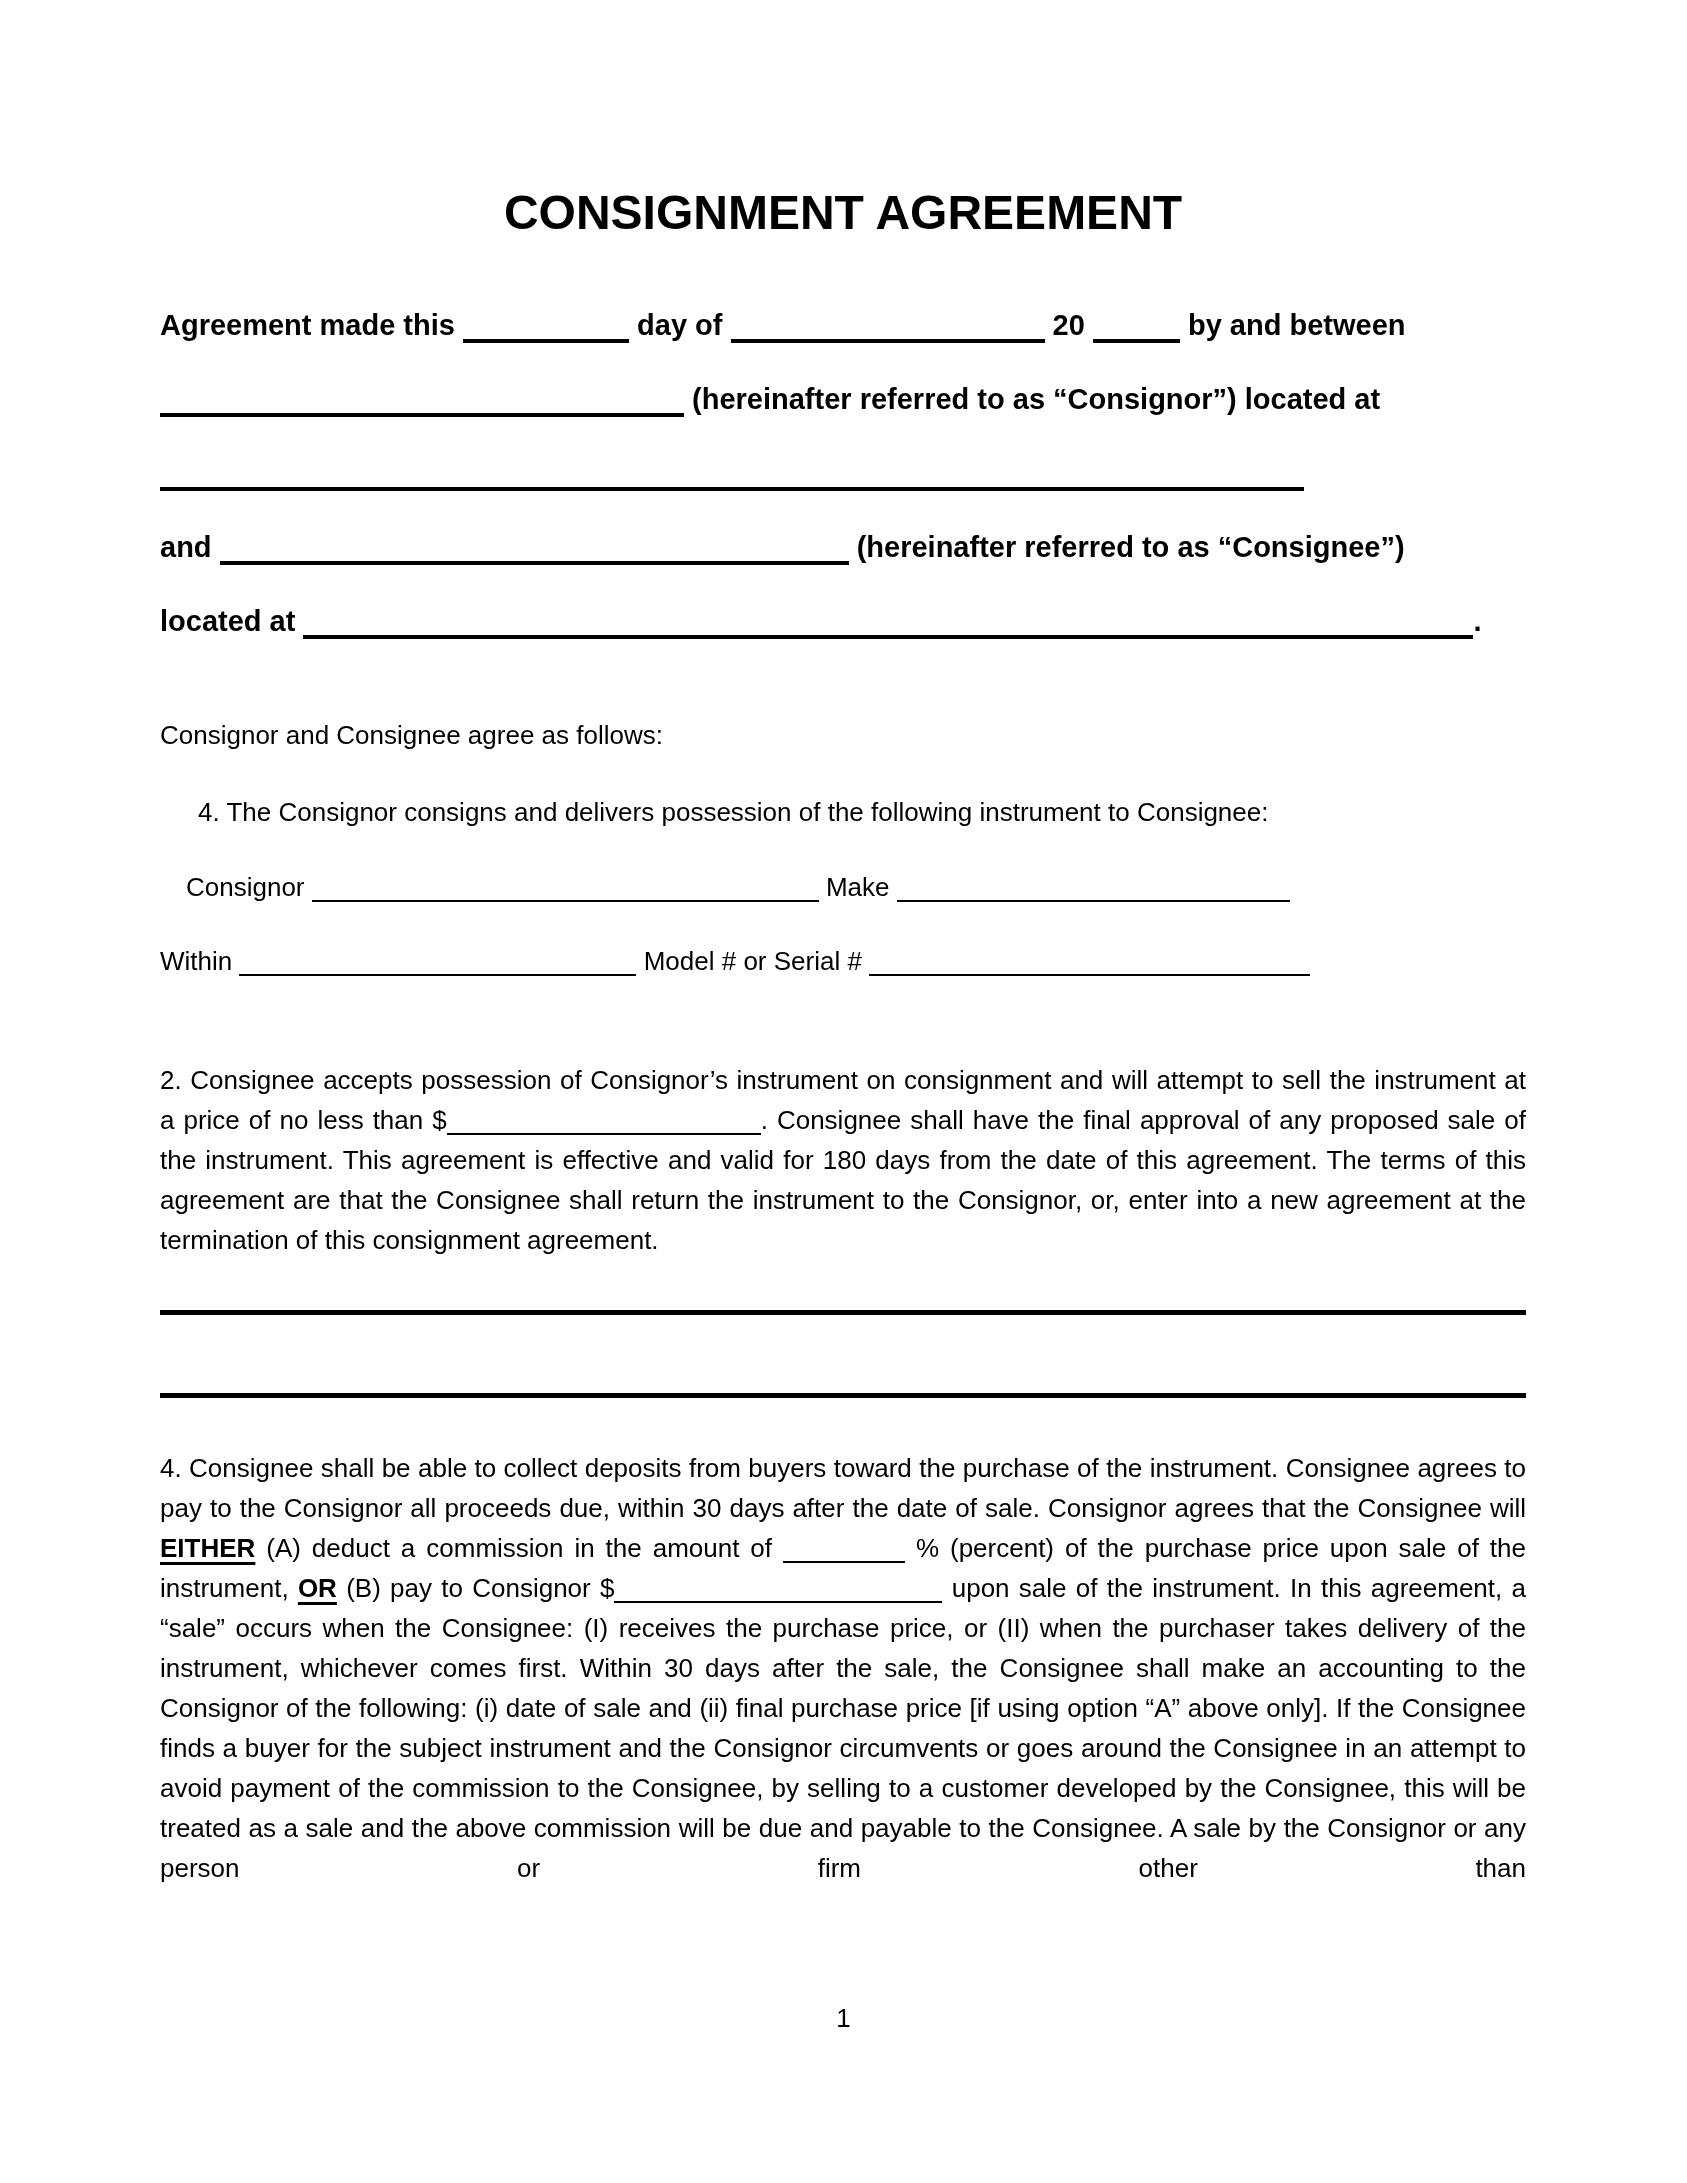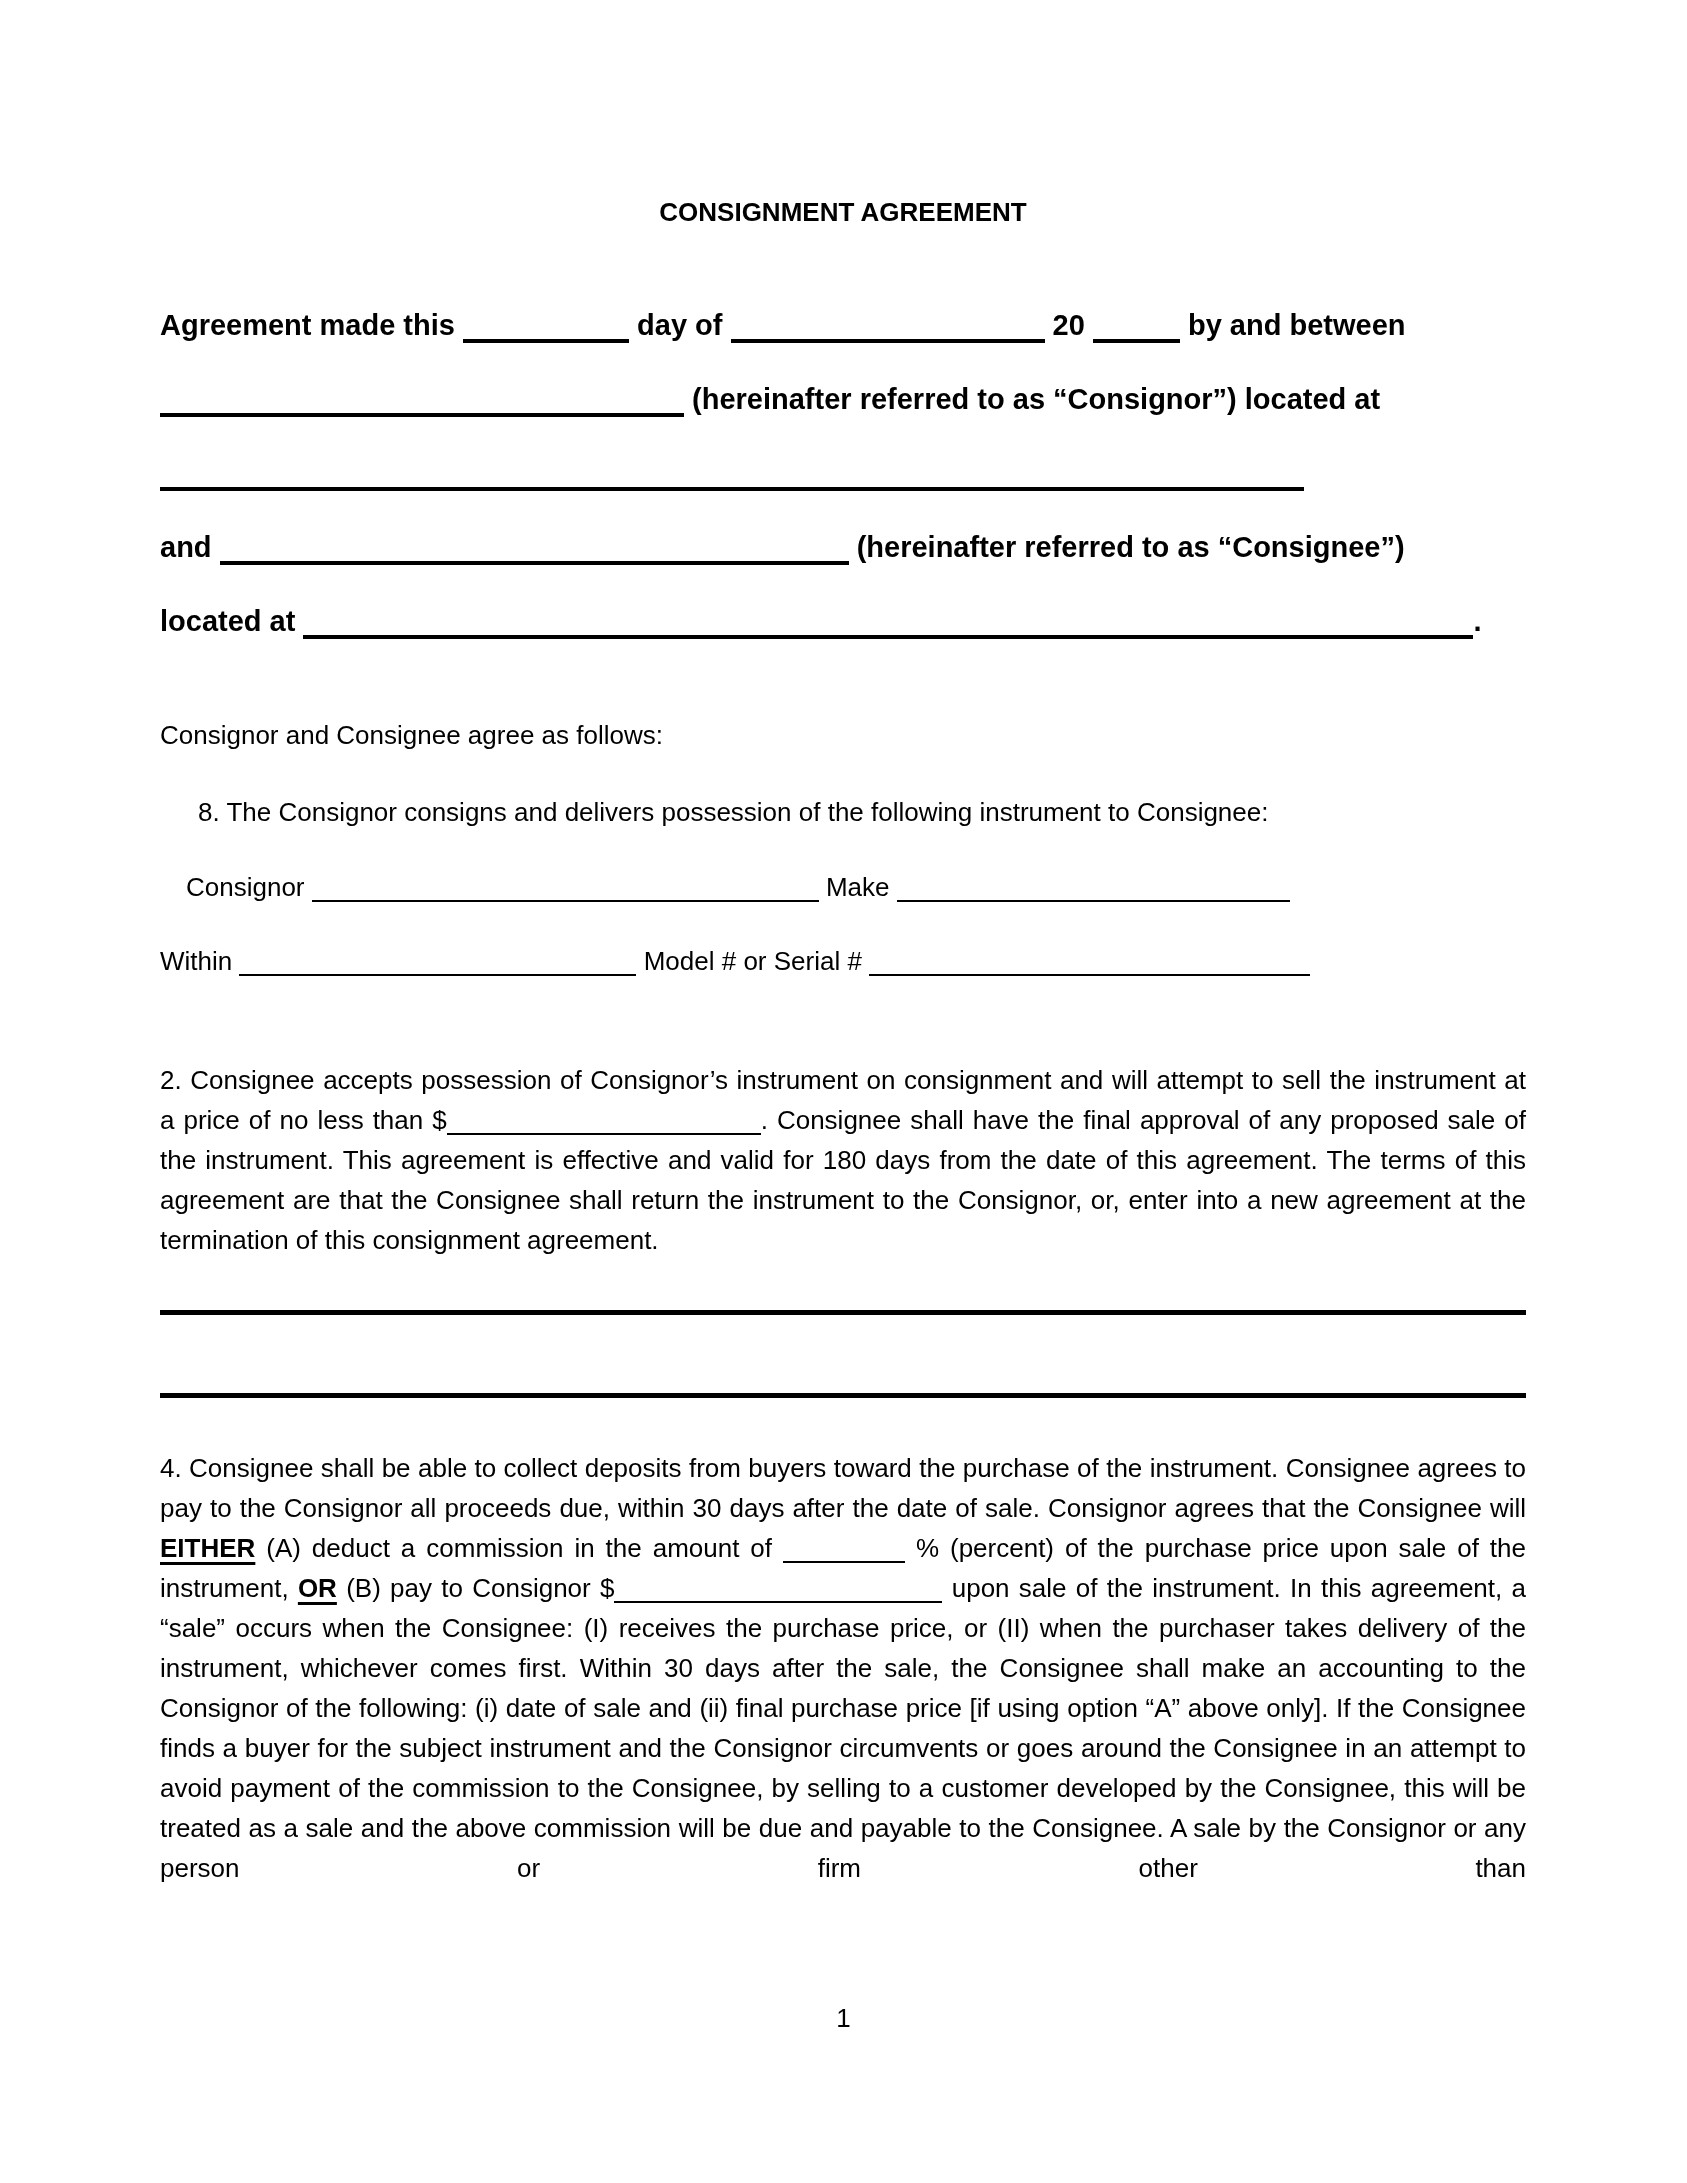--- a/index.html
+++ b/index.html
@@ -11,21 +11,21 @@
     color: #000000;
     position: relative;
     box-sizing: border-box;
     padding: 0 161px 0 160px;
     overflow: hidden;
     font-family: "Liberation Sans", sans-serif;
   }
   .doc-title {
     margin: 0;
     padding-top: 190px;
-    font-size: 26px;
+    font-size: 48px;
     line-height: 45px;
     font-weight: bold;
     text-align: center;
   }
   .intro {
     margin-top: 70px;
     font-weight: bold;
     font-size: 29px;
   }
   .intro-line {
@@ -101,21 +101,21 @@
     <div class="intro-line"><span class="blank" style="width: 524px;"></span><span> (hereinafter referred to as “Consignor”) located at</span></div>
     <div class="intro-line"><span class="blank" style="width: 1144px;"></span></div>
     <div class="intro-line"><span>and </span><span class="blank" style="width: 629px;"></span><span> (hereinafter referred to as “Consignee”)</span></div>
     <div class="intro-line"><span>located at </span><span class="blank" style="width: 1170px;"></span><span>.</span></div>
   </div>
 
   <div class="body-text">
 
     <div class="agree-line">Consignor and Consignee agree as follows:</div>
 
-    <div class="clause1-line">8. The Consignor consigns and delivers possession of the following instrument to Consignee:</div>
+    <div class="clause1-line">4. The Consignor consigns and delivers possession of the following instrument to Consignee:</div>
 
     <div class="fields-row1"><span>Consignor </span><span class="blank" style="width: 507px;"></span><span> Make </span><span class="blank" style="width: 393px;"></span></div>
 
     <div class="fields-row2"><span>Within </span><span class="blank" style="width: 397px;"></span><span> Model # or Serial # </span><span class="blank" style="width: 441px;"></span></div>
 
     <div class="clause2"><span>2. Consignee accepts possession of Consignor’s instrument on consignment and will attempt to sell the instrument at a price of no less than $</span><span class="blank" style="width: 314px;"></span><span>. Consignee shall have the final approval of any proposed sale of the instrument. This agreement is effective and valid for 180 days from the date of this agreement. The terms of this agreement are that the Consignee shall return the instrument to the Consignor, or, enter into a new agreement at the termination of this consignment agreement.</span></div>
 
 
     <hr class="rule rule1">
     <hr class="rule rule2">

